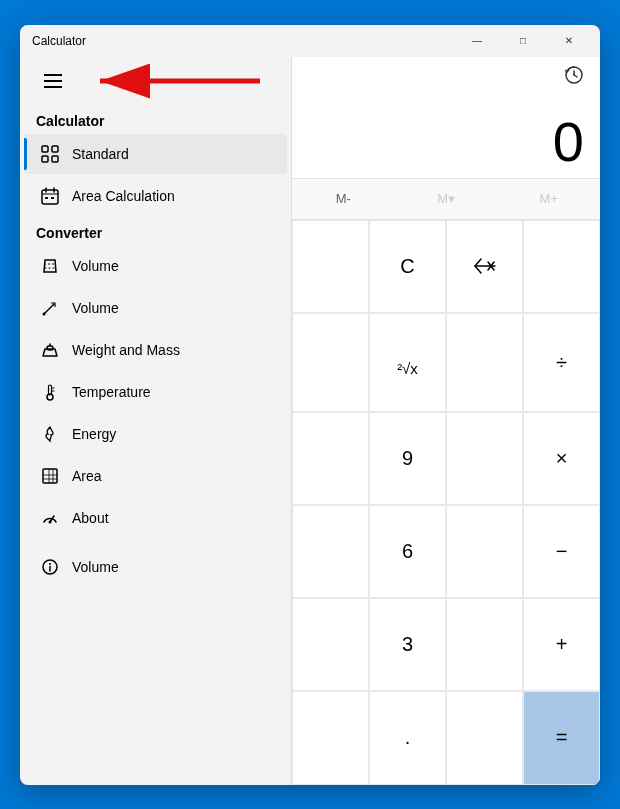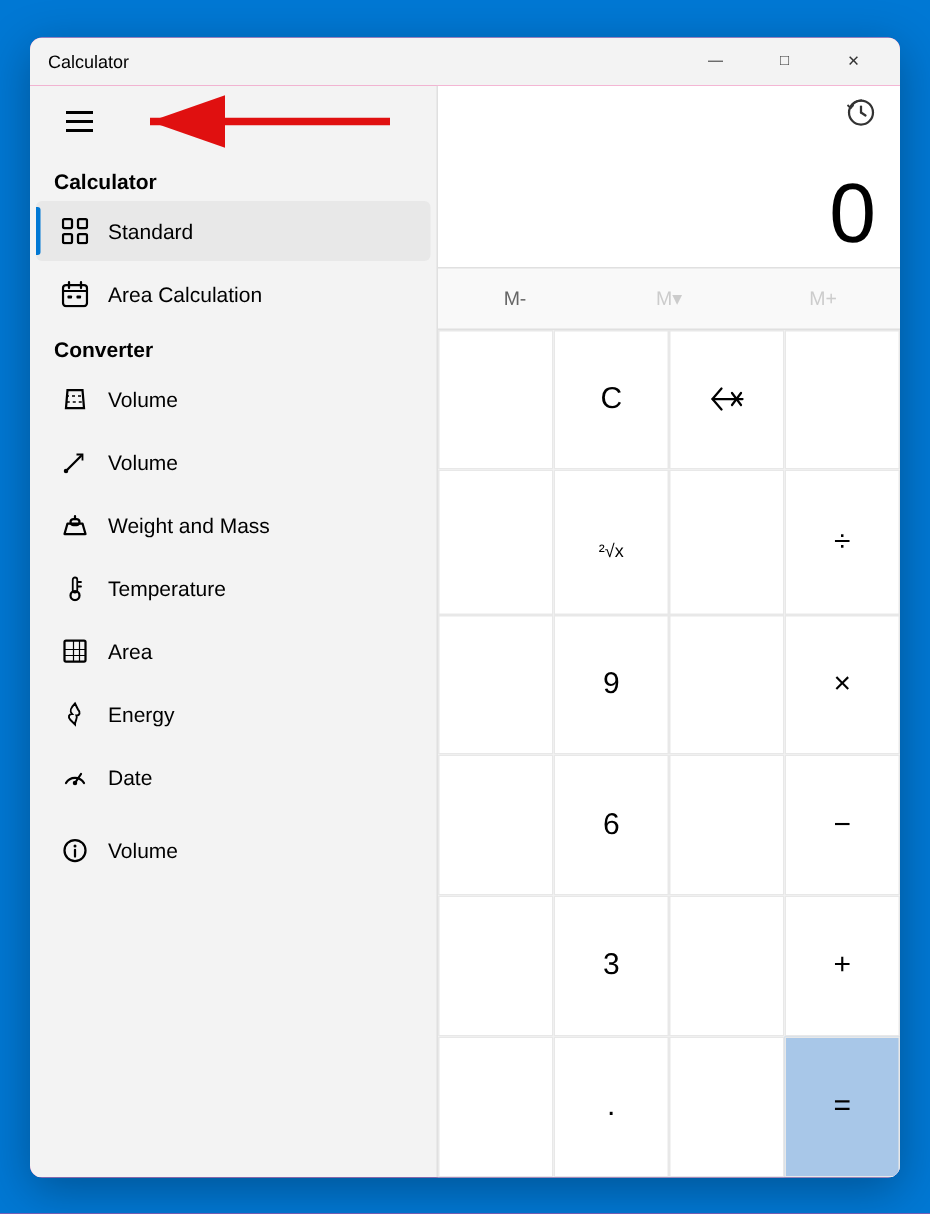--- a/index.html
+++ b/index.html
@@ -300,48 +300,48 @@
             <line x1="11" y1="5" x2="13" y2="5" stroke="#000" stroke-width="1.2" stroke-linecap="round"></line>
             <line x1="11" y1="8" x2="13" y2="8" stroke="#000" stroke-width="1.2" stroke-linecap="round"></line>
           </svg>
         </span>
         <span>Temperature</span>
       </div>
 
       <div class="nav-item">
         <span class="nav-icon">
           <svg width="18" height="18" viewBox="0 0 18 18" fill="none">
+            <path d="M9 2 C6 5 5 7 7 9 C5 9 4 11 6 13 C7 14 8 15 9 16 C9 13 11 12 10 10 C12 10 13 8 11 6 C10 4 9 2 9 2 Z" stroke="#000" stroke-width="1.3" fill="none"></path>
+          </svg>
+        </span>
+        <span>Energy</span>
+      </div>
+
+      <div class="nav-item">
+        <span class="nav-icon">
+          <svg width="18" height="18" viewBox="0 0 18 18" fill="none">
             <rect x="2" y="2" width="14" height="14" rx="1" stroke="#000" stroke-width="1.5" fill="none"></rect>
             <line x1="2" y1="8" x2="16" y2="8" stroke="#000" stroke-width="0.8"></line>
             <line x1="2" y1="12" x2="16" y2="12" stroke="#000" stroke-width="0.8"></line>
             <line x1="8" y1="2" x2="8" y2="16" stroke="#000" stroke-width="0.8"></line>
             <line x1="12" y1="2" x2="12" y2="16" stroke="#000" stroke-width="0.8"></line>
           </svg>
         </span>
         <span>Area</span>
       </div>
 
       <div class="nav-item">
         <span class="nav-icon">
           <svg width="18" height="18" viewBox="0 0 18 18" fill="none">
-            <path d="M9 2 C6 5 5 7 7 9 C5 9 4 11 6 13 C7 14 8 15 9 16 C9 13 11 12 10 10 C12 10 13 8 11 6 C10 4 9 2 9 2 Z" stroke="#000" stroke-width="1.3" fill="none"></path>
-          </svg>
-        </span>
-        <span>Energy</span>
-      </div>
-
-      <div class="nav-item">
-        <span class="nav-icon">
-          <svg width="18" height="18" viewBox="0 0 18 18" fill="none">
             <path d="M3 13 A7 7 0 0 1 15 13" stroke="#000" stroke-width="1.5" fill="none" stroke-linecap="round"></path>
             <line x1="9" y1="13" x2="13" y2="7" stroke="#000" stroke-width="1.5" stroke-linecap="round"></line>
             <circle cx="9" cy="13" r="1.5" fill="#000"></circle>
           </svg>
         </span>
-        <span>Date</span>
+        <span>About</span>
       </div>
 
 
       <div class="nav-item about-item" style="margin-top:8px;">
         <span class="nav-icon">
           <svg width="18" height="18" viewBox="0 0 18 18" fill="none">
             <circle cx="9" cy="9" r="7" stroke="#000" stroke-width="1.5" fill="none"></circle>
             <circle cx="9" cy="6" r="1" fill="#000"></circle>
             <line x1="9" y1="8.5" x2="9" y2="13" stroke="#000" stroke-width="1.5" stroke-linecap="round"></line>
           </svg>
@@ -381,21 +381,21 @@
             <svg width="22" height="16" viewBox="0 0 22 16" fill="none">
           <path d="M7 1 L1 8 L7 15" stroke="#000" stroke-width="1.5" fill="none" stroke-linecap="round" stroke-linejoin="round"></path>
           <line x1="1" y1="8" x2="21" y2="8" stroke="#000" stroke-width="1.5" stroke-linecap="round"></line>
           <line x1="14" y1="4" x2="20" y2="12" stroke="#000" stroke-width="1.5" stroke-linecap="round"></line>
           <line x1="20" y1="4" x2="14" y2="12" stroke="#000" stroke-width="1.5" stroke-linecap="round"></line>
         </svg>
           </button>
           <button class="calc-btn light"></button>
           <button class="calc-btn light"></button>
           <button class="calc-btn light">
-            <span style="font-size:12px;margin-top:12px;">²√x</span>
+            <span style="font-size:15px;margin-top:12px;">²√x</span>
           </button>
           <button class="calc-btn light"></button>
           <button class="calc-btn light">÷</button>
           <button class="calc-btn light"></button>
           <button class="calc-btn light">9</button>
           <button class="calc-btn light"></button>
           <button class="calc-btn light">×</button>
           <button class="calc-btn light"></button>
           <button class="calc-btn light">6</button>
           <button class="calc-btn light"></button>

